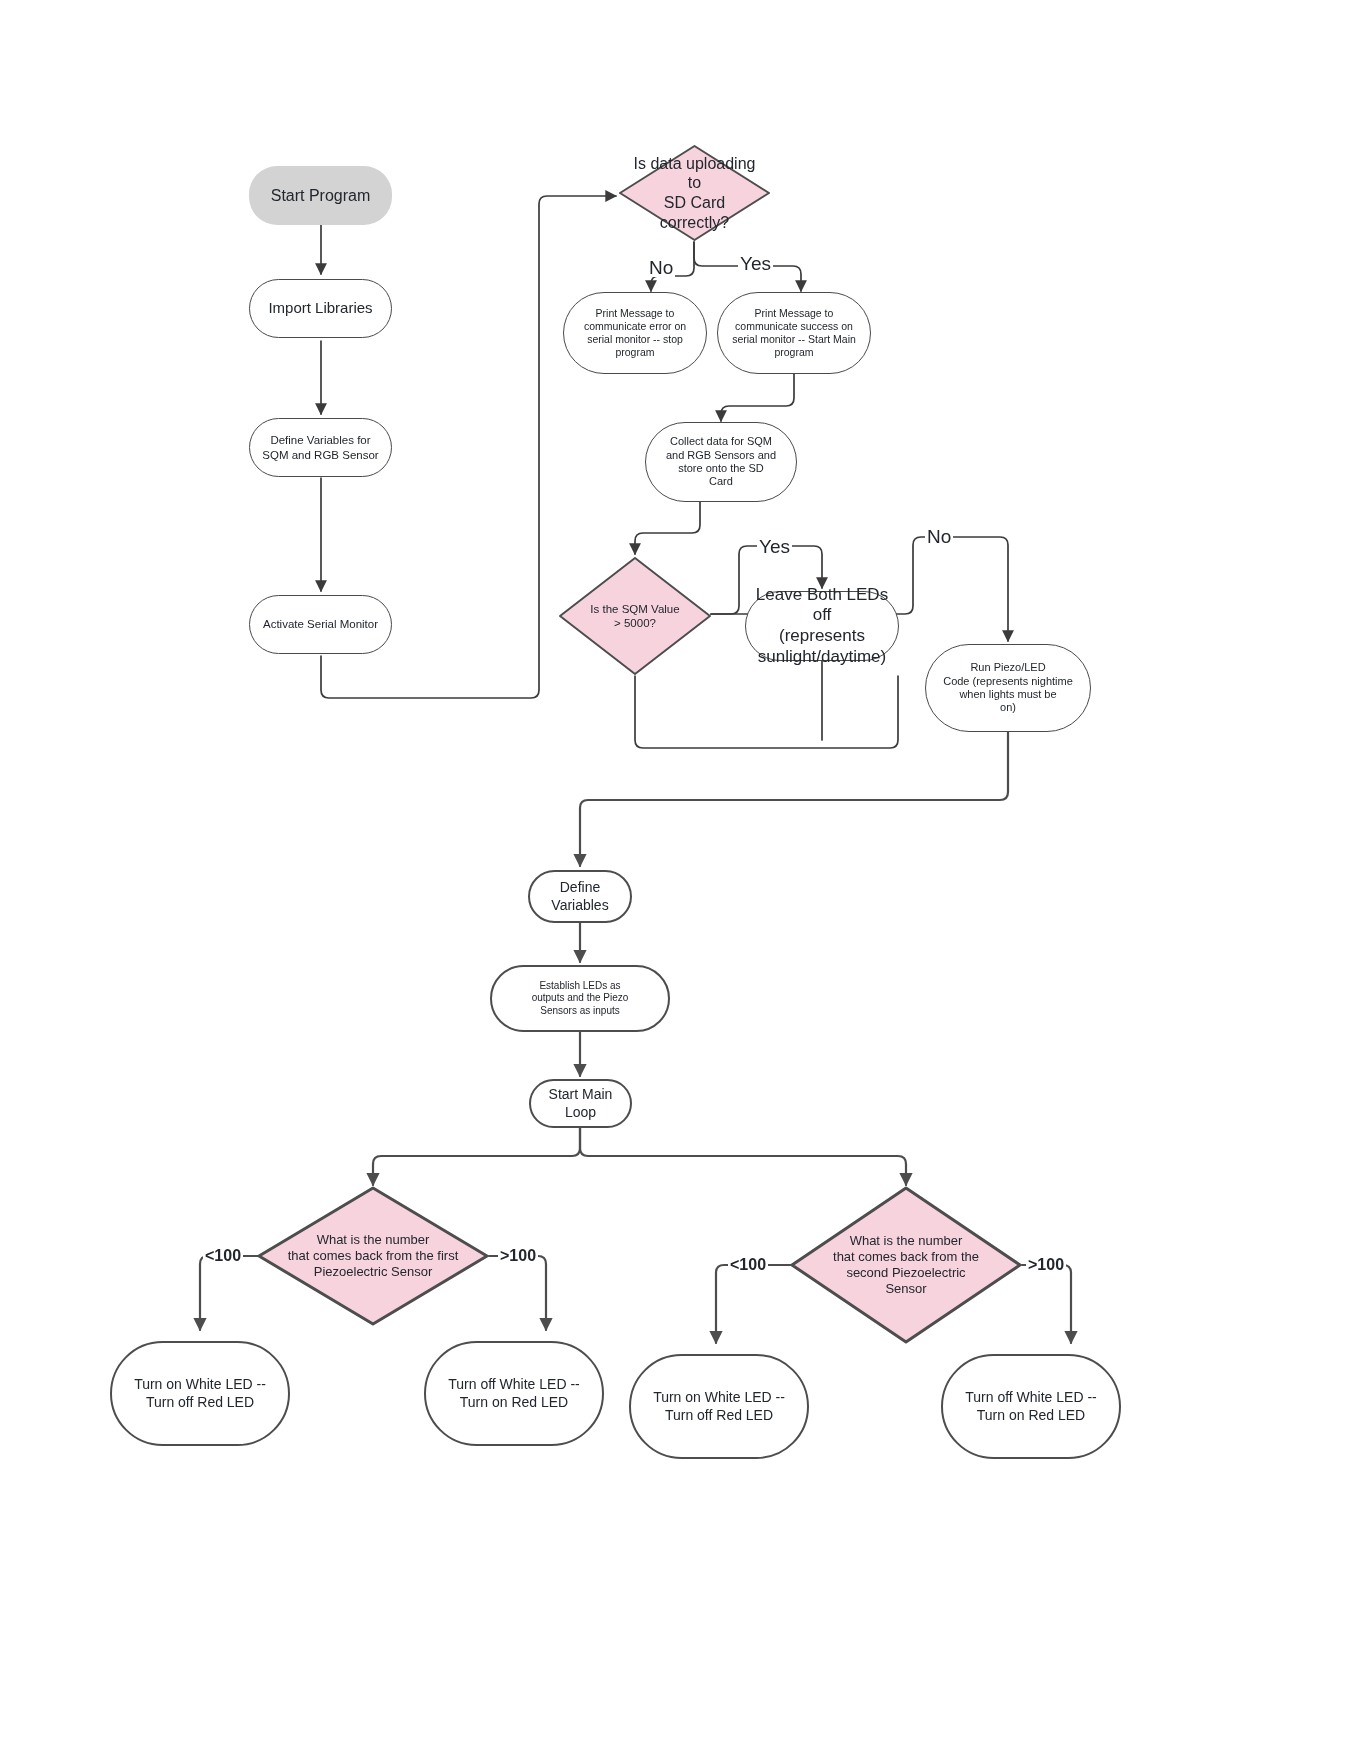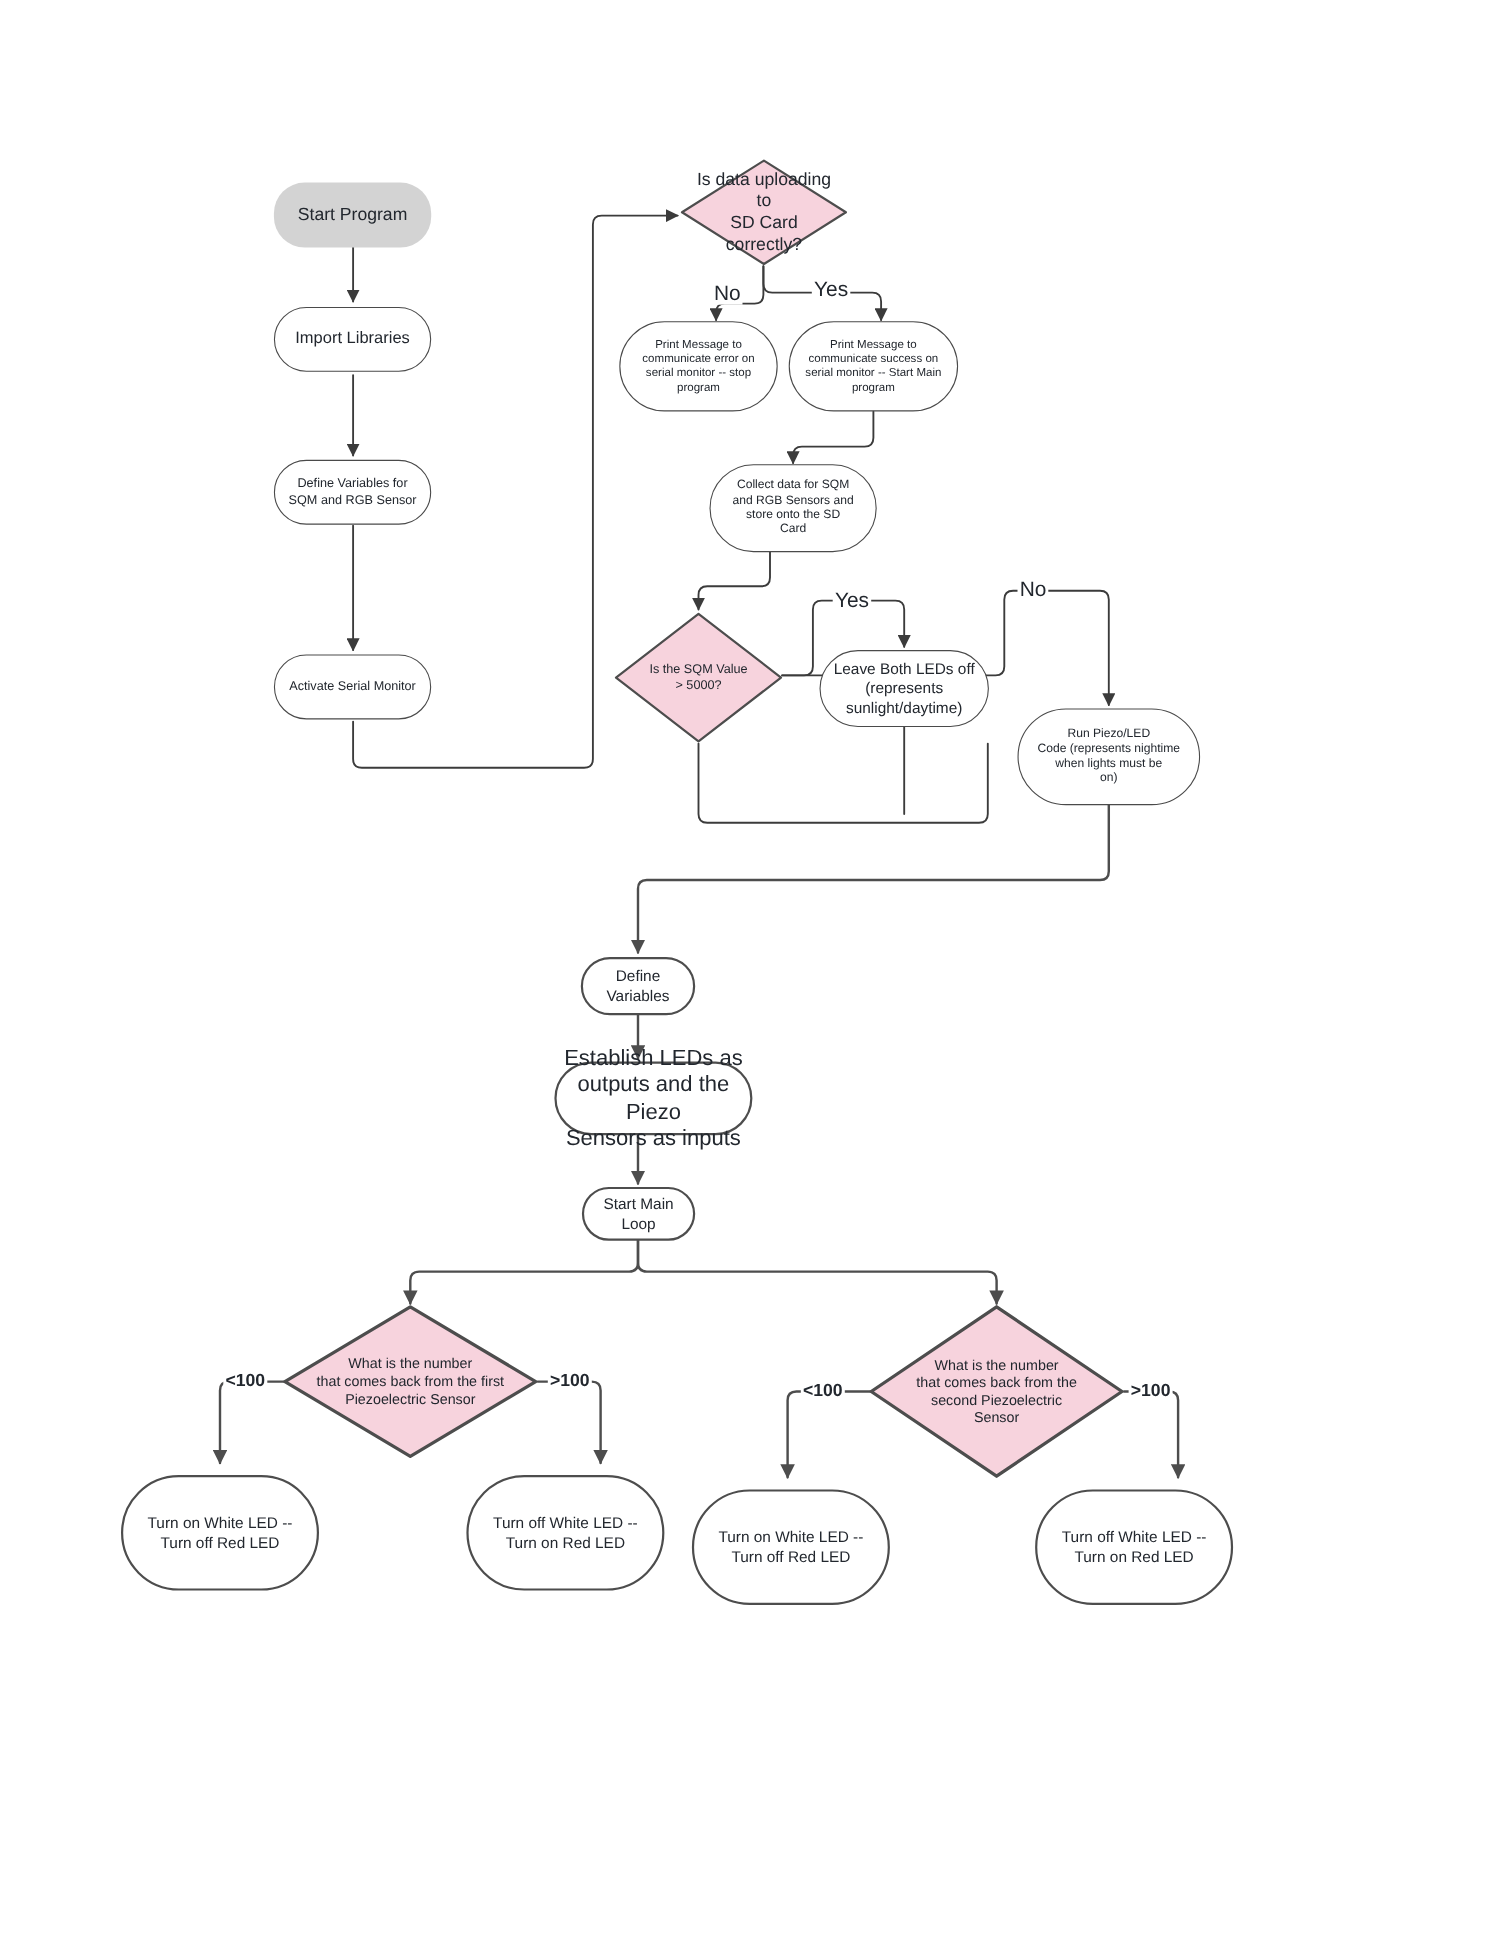--- a/index.html
+++ b/index.html
@@ -196,39 +196,39 @@
     <svg class="dshape" viewBox="0 0 156 122" preserveAspectRatio="none">
       <polygon points="78,3 153,61 78,119 3,61" fill="#f7d3dd" stroke="#4d4d4d" stroke-width="2" stroke-linejoin="round"></polygon>
     </svg>
     <div class="dtext">Is the SQM Value
 &gt; 5000?</div>
   </div>
 
   <div class="edge-label lbl-plain" style="left:757px; top:537px;">Yes</div>
   <div class="edge-label lbl-plain" style="left:925px; top:527px;">No</div>
 
-  <div class="node pill" style="left:745px; top:591px; width:154px; height:70px; font-size:14px;">
+  <div class="node pill" style="left:745px; top:591px; width:154px; height:70px; font-size:17px;">
     <span>Leave Both LEDs off
 (represents
 sunlight/daytime)</span>
   </div>
 
   <div class="node pill" style="left:925px; top:644px; width:166px; height:88px; font-size:11px;">
     <span>Run Piezo/LED
 Code (represents nightime
 when lights must be
 on)</span>
   </div>
 
   <div class="node pill thick" style="left:528px; top:870px; width:104px; height:53px; font-size:14px;">
     <span>Define
 Variables</span>
   </div>
 
-  <div class="node pill thick" style="left:504px; top:965px; width:180px; height:67px; font-size:20px;text-align:center;">
+  <div class="node pill thick" style="left:490px; top:965px; width:180px; height:67px; font-size:10px;text-align:center;">
     <span>Establish LEDs as
 outputs and the Piezo
 Sensors as inputs</span>
   </div>
 
   <div class="node pill thick" style="left:529px; top:1079px; width:103px; height:49px; font-size:14px;">
     <span>Start Main
 Loop</span>
   </div>
 

